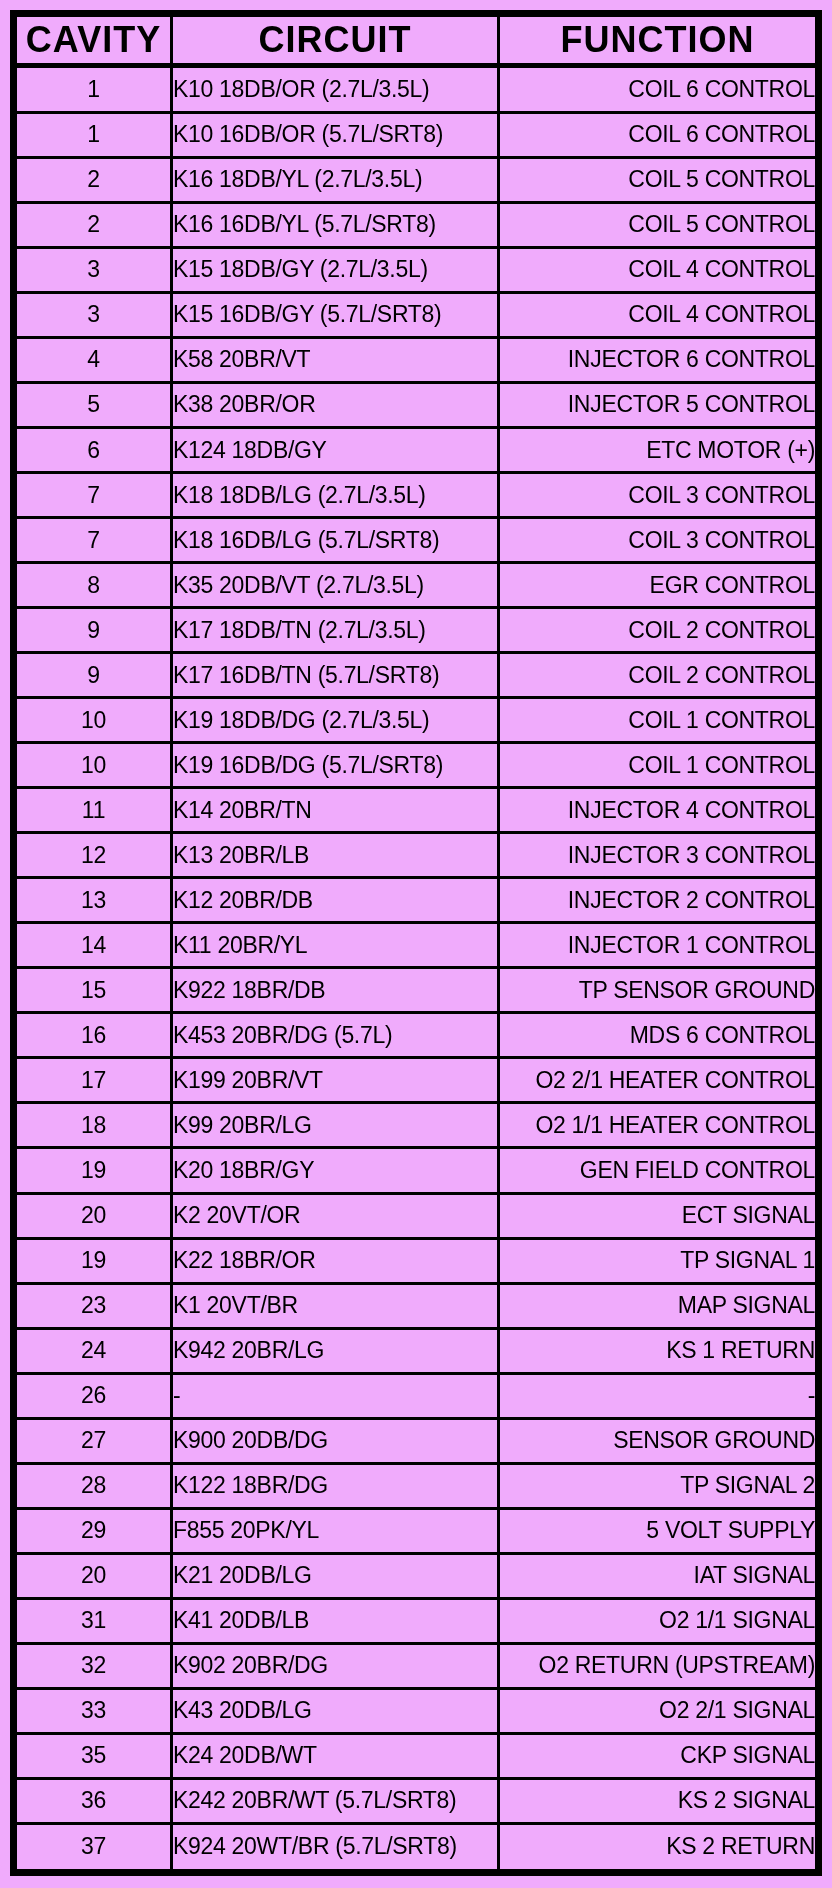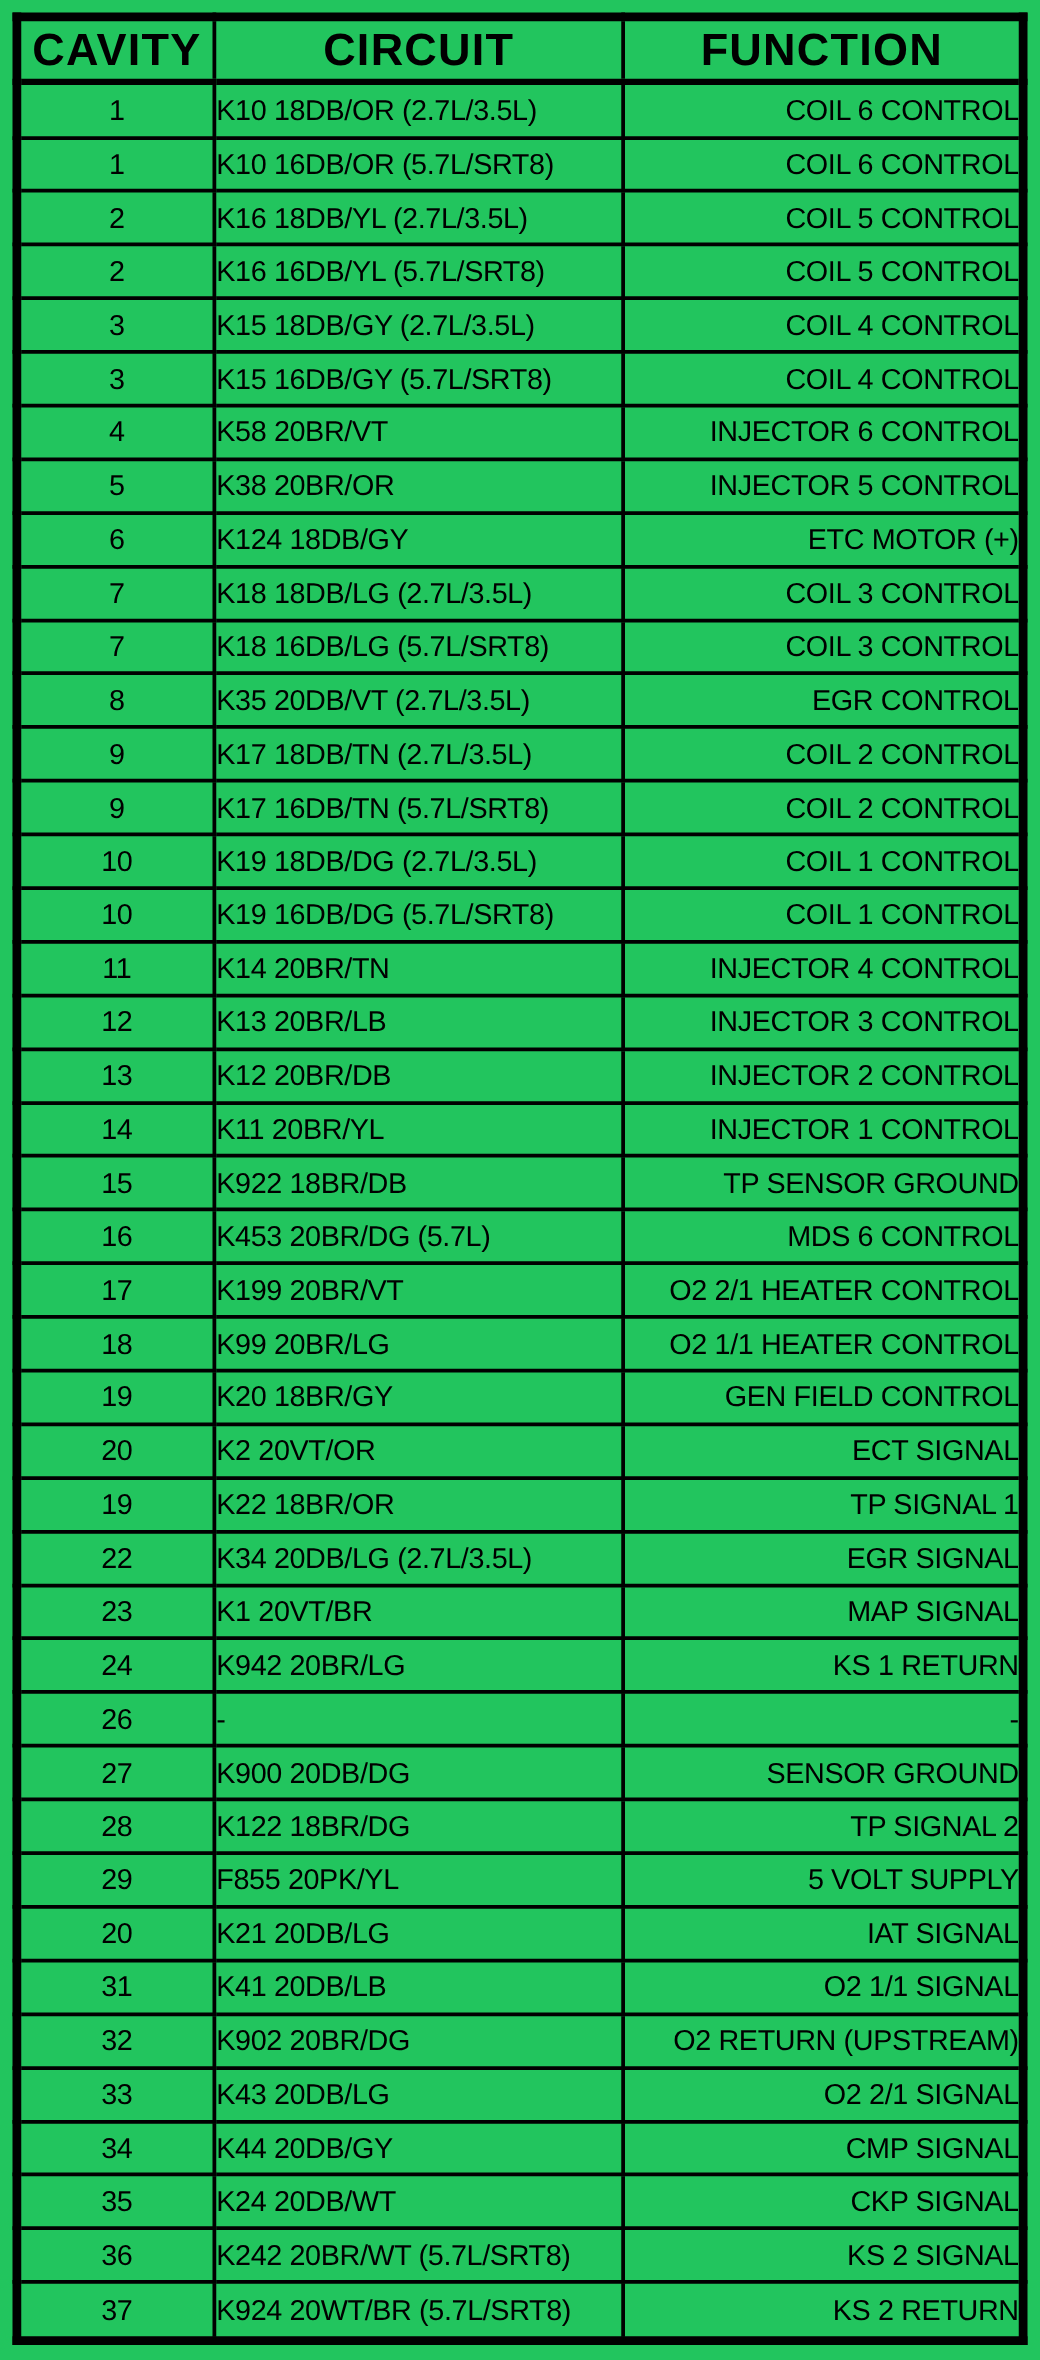--- a/index.html
+++ b/index.html
@@ -4,21 +4,21 @@
 <style>
   html, body {
     margin: 0;
     padding: 0;
     background: #ffffff;
   }
   .page {
     position: relative;
     width: 832px;
     height: 1888px;
-    background: #22c55e;
+    background: #f0abfc;
     font-family: "Liberation Sans", "DejaVu Sans", sans-serif;
     color: #000000;
   }
   table.pinout {
     position: absolute;
     left: 10px;
     top: 10px;
     width: 812px;
     height: 1866px;
     border-collapse: collapse;
@@ -202,25 +202,20 @@
           <td class="cavity">20</td>
           <td class="circuit">K2 20VT/OR</td>
           <td class="func">ECT SIGNAL</td>
         </tr>
         <tr>
           <td class="cavity">19</td>
           <td class="circuit">K22 18BR/OR</td>
           <td class="func">TP SIGNAL 1</td>
         </tr>
         <tr>
-          <td class="cavity">22</td>
-          <td class="circuit">K34 20DB/LG (2.7L/3.5L)</td>
-          <td class="func">EGR SIGNAL</td>
-        </tr>
-        <tr>
           <td class="cavity">23</td>
           <td class="circuit">K1 20VT/BR</td>
           <td class="func">MAP SIGNAL</td>
         </tr>
         <tr>
           <td class="cavity">24</td>
           <td class="circuit">K942 20BR/LG</td>
           <td class="func">KS 1 RETURN</td>
         </tr>
         <tr>
@@ -255,25 +250,20 @@
         </tr>
         <tr>
           <td class="cavity">32</td>
           <td class="circuit">K902 20BR/DG</td>
           <td class="func">O2 RETURN (UPSTREAM)</td>
         </tr>
         <tr>
           <td class="cavity">33</td>
           <td class="circuit">K43 20DB/LG</td>
           <td class="func">O2 2/1 SIGNAL</td>
-        </tr>
-        <tr>
-          <td class="cavity">34</td>
-          <td class="circuit">K44 20DB/GY</td>
-          <td class="func">CMP SIGNAL</td>
         </tr>
         <tr>
           <td class="cavity">35</td>
           <td class="circuit">K24 20DB/WT</td>
           <td class="func">CKP SIGNAL</td>
         </tr>
         <tr>
           <td class="cavity">36</td>
           <td class="circuit">K242 20BR/WT (5.7L/SRT8)</td>
           <td class="func">KS 2 SIGNAL</td>

